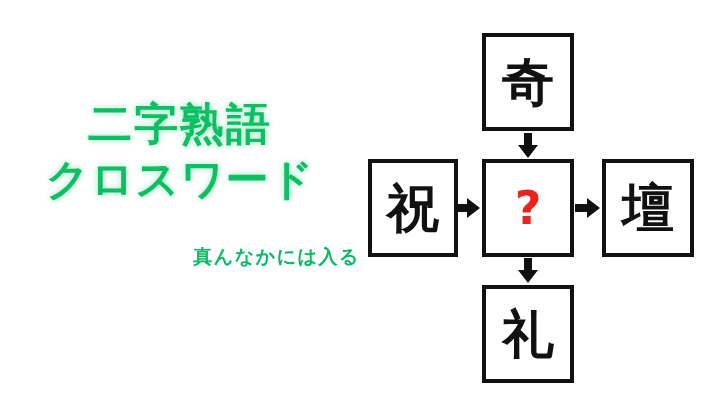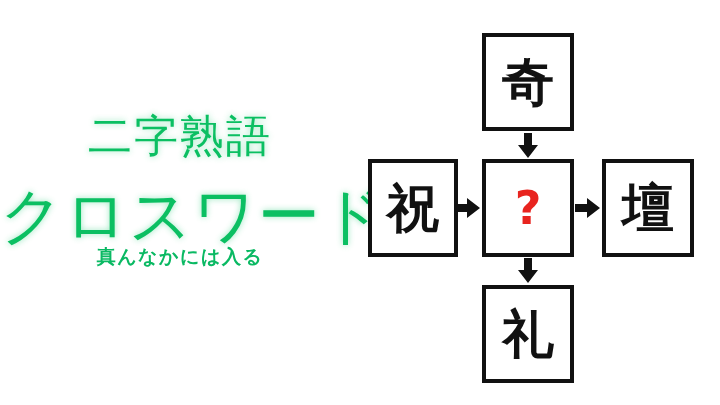--- a/index.html
+++ b/index.html
@@ -23,38 +23,37 @@
   
   .title-block {
     position: absolute;
     left: 0px;
     top: 96px;
     width: 360px;
     text-align: center;
   }
   .title-line {
     font-size: 44px;
-    font-weight: 400;
+    font-weight: 700;
     letter-spacing: 2px;
     line-height: 1.28;
     color: #0bbf62;
     text-shadow: 0 0 6px rgba(24, 200, 110, 0.45);
     white-space: nowrap;
-    margin-top: 12px;
   }
   .title-line.line2 {
-    font-size: 62px;
+    font-size: 43px;
     letter-spacing: 1px;
   }
   .subtitle-block {
     position: absolute;
     left: 0px;
     top: 243px;
     width: 360px;
-    text-align: center;
+    text-align: right;
   }
   .subtitle-line {
     font-size: 19px;
     font-weight: 700;
     letter-spacing: 1.5px;
     line-height: 1.38;
     color: #0ab963;
     white-space: nowrap;
   }
 

